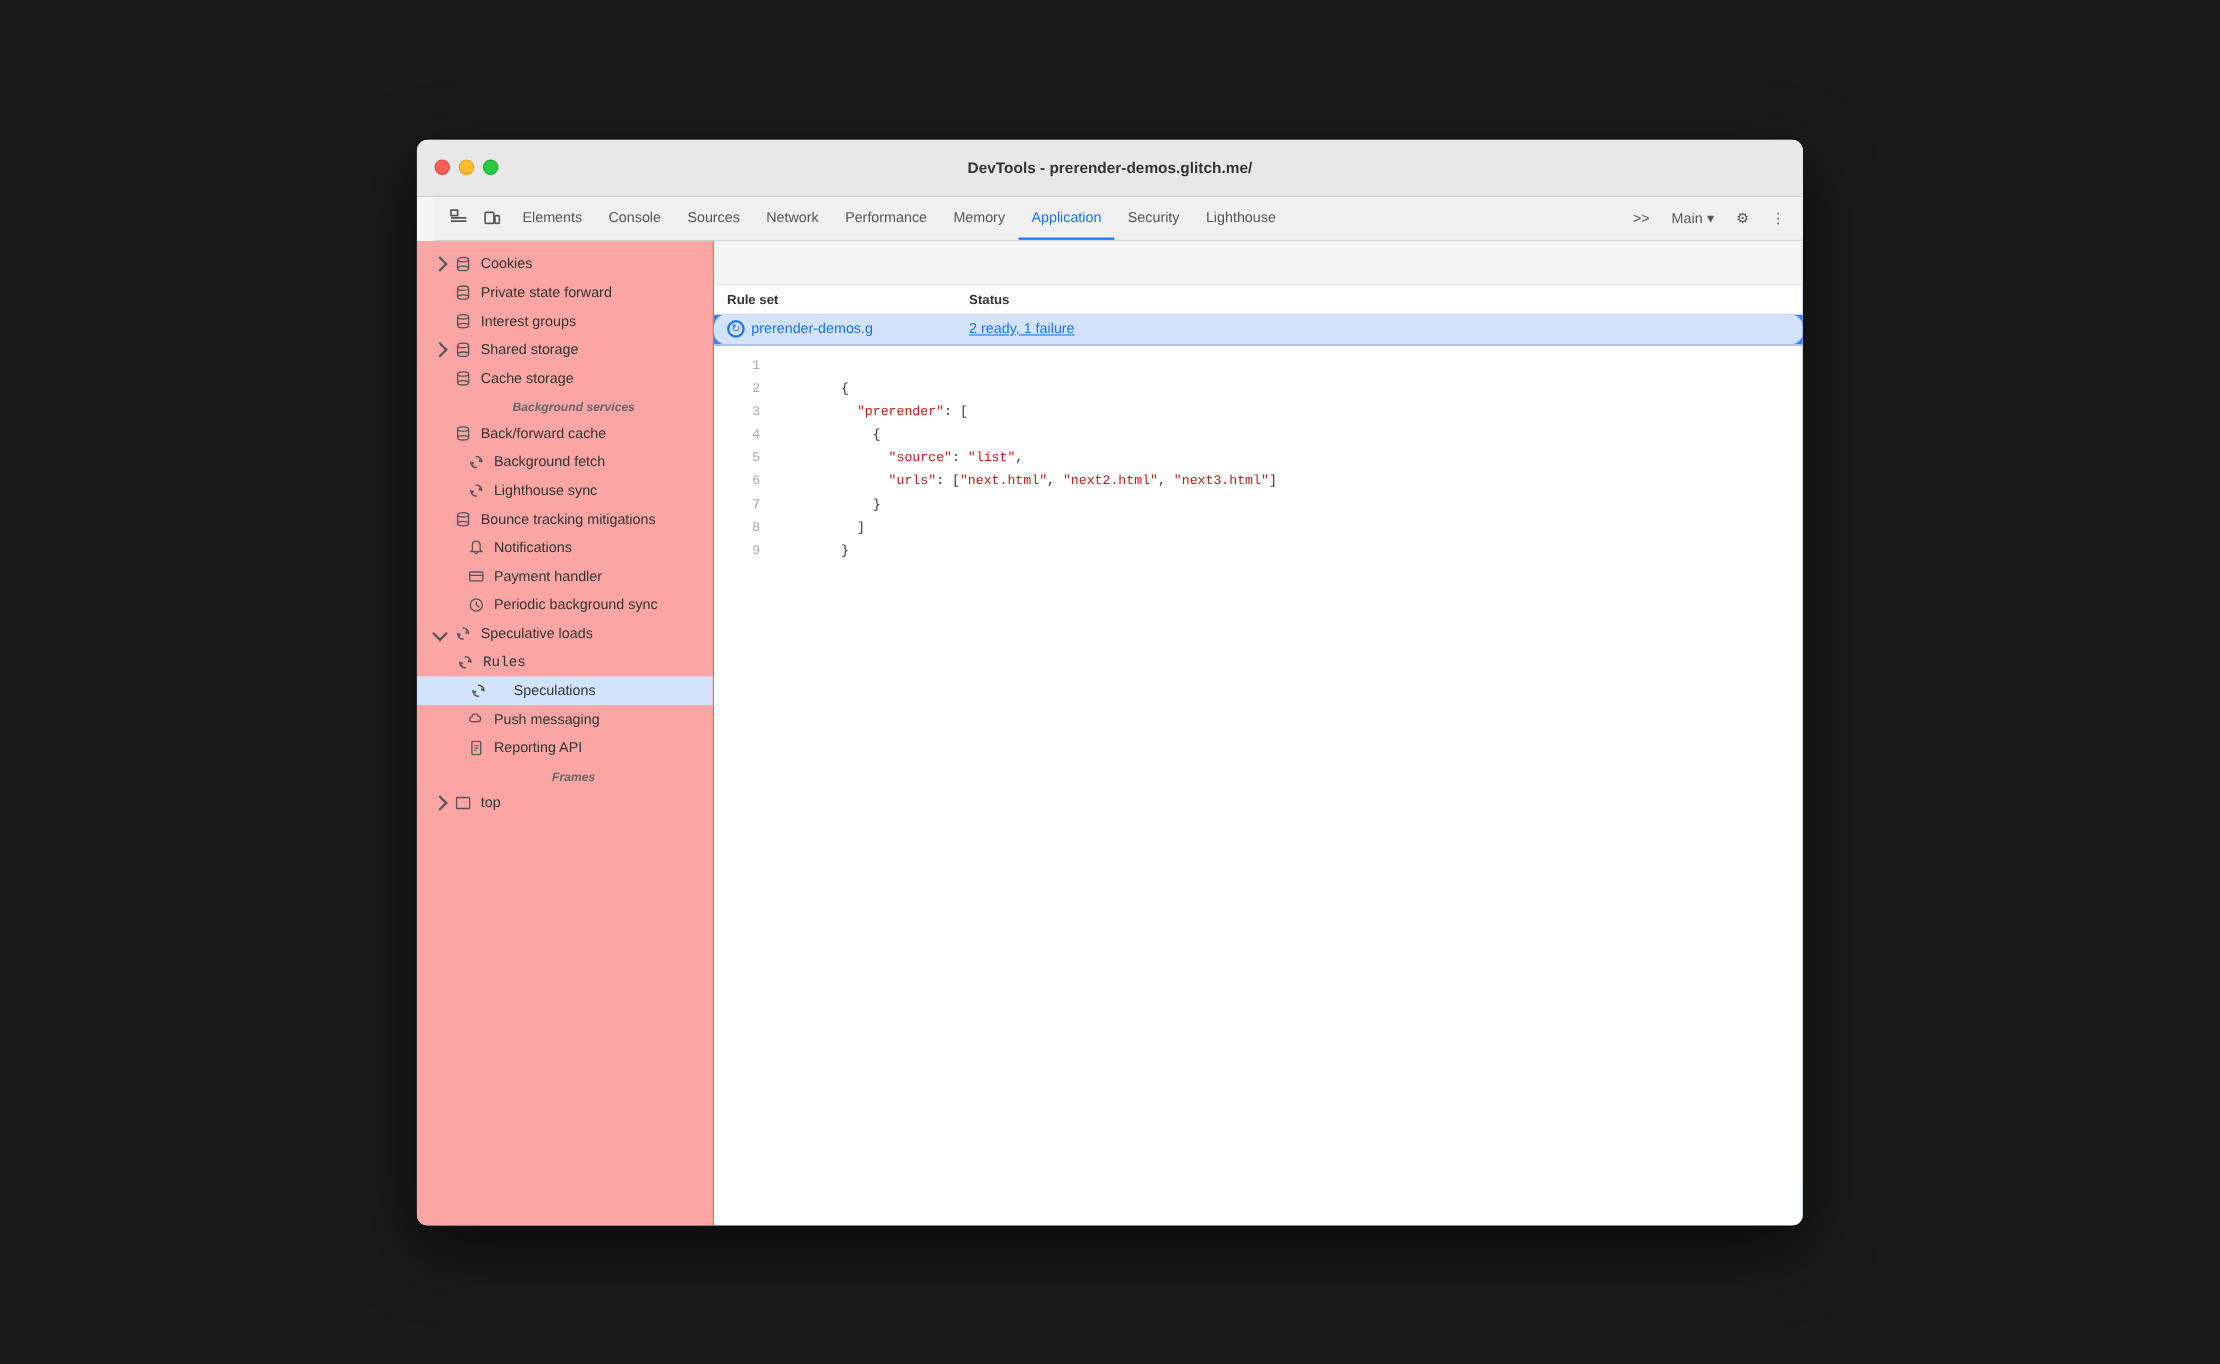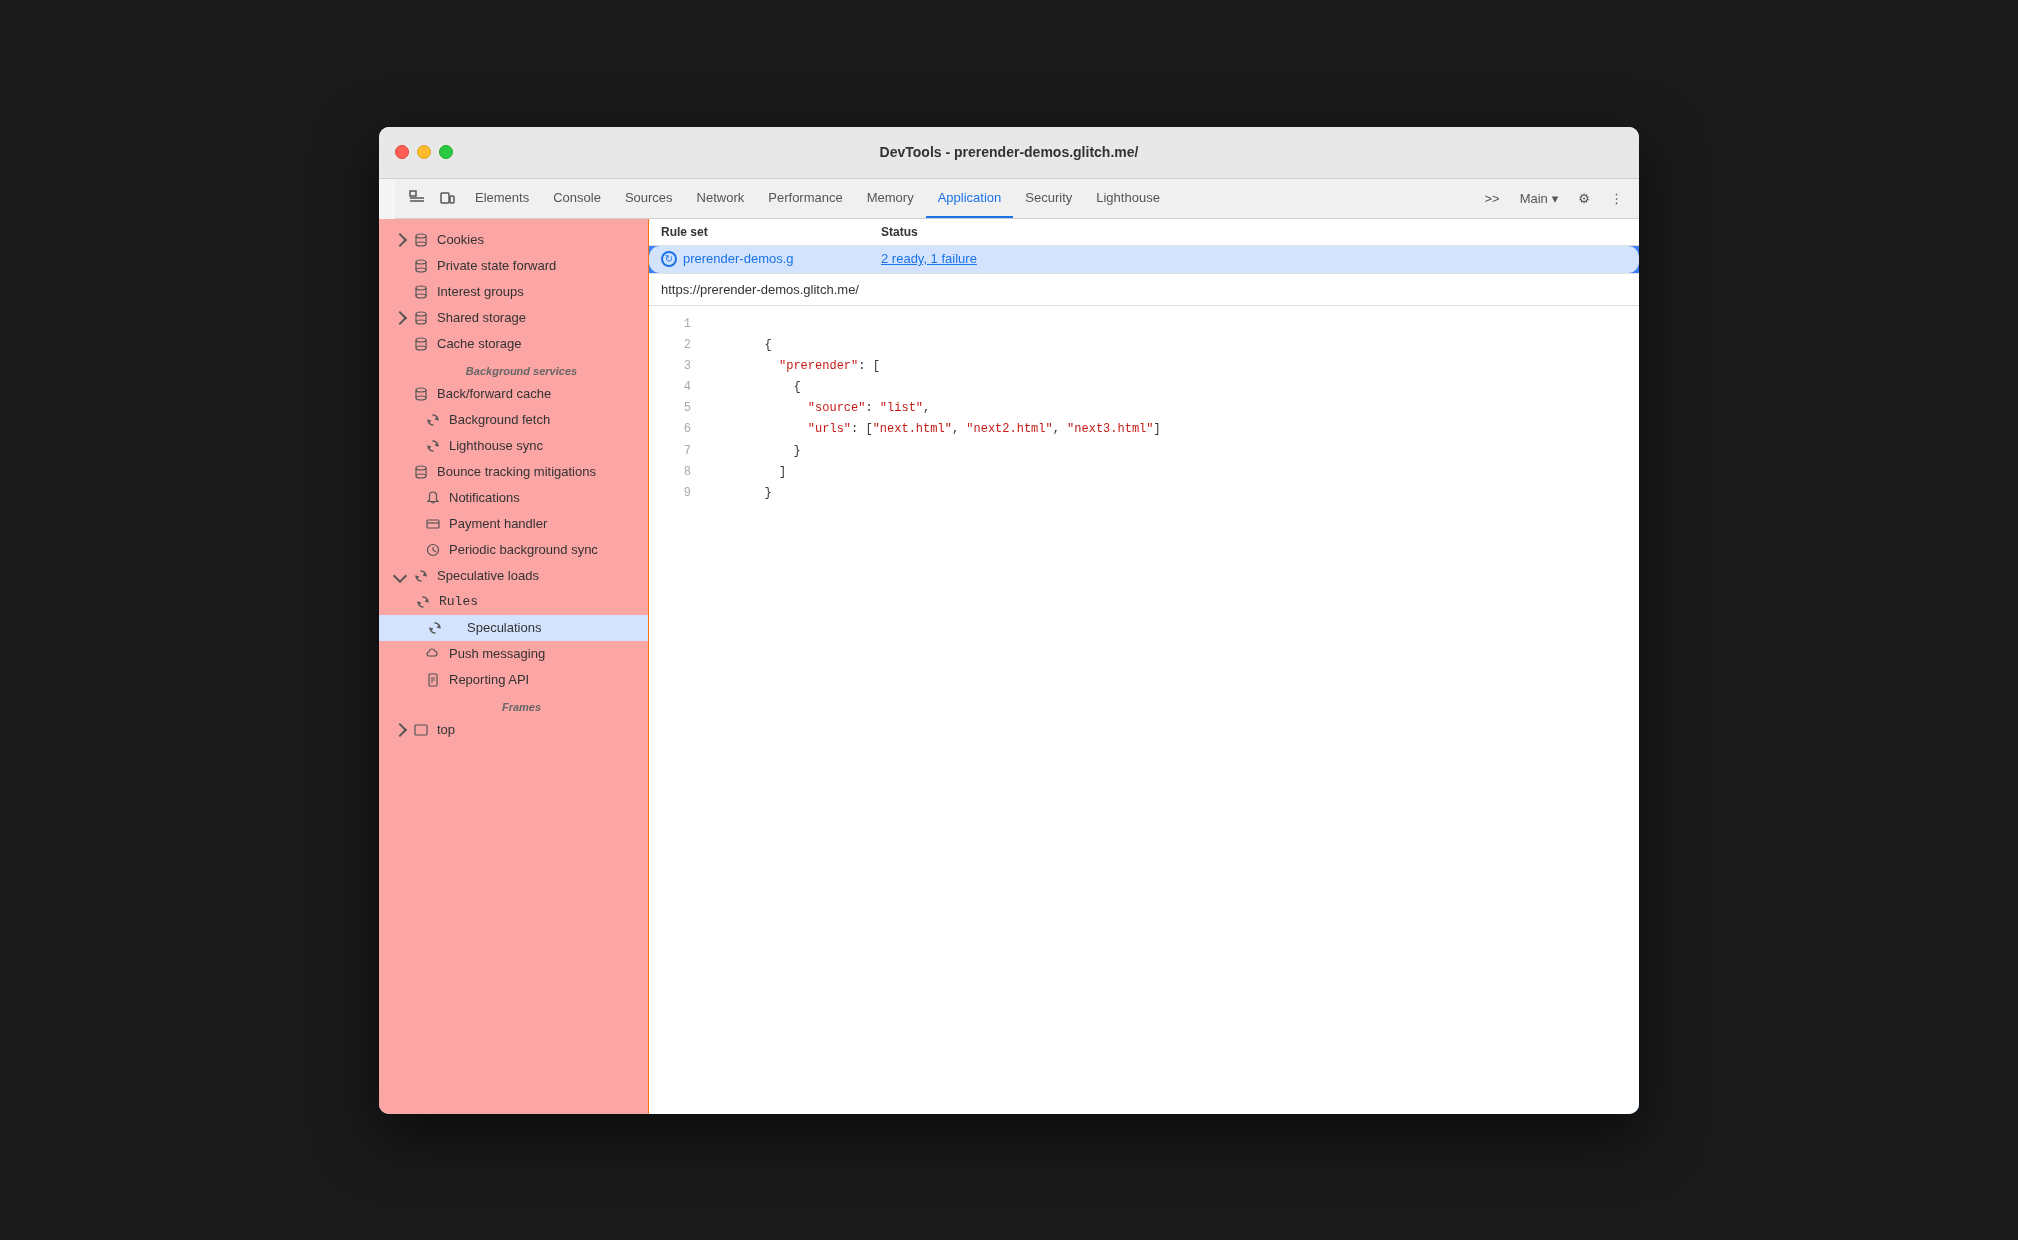--- a/index.html
+++ b/index.html
@@ -159,20 +159,21 @@
     }
     .chevron-down {
       transform: rotate(45deg);
     }
     .main-content {
       flex: 1;
       display: flex;
       flex-direction: column;
       overflow: hidden;
       background: #3b82f6;
+      margin-top: 40px;
     }
     .table-header {
       display: flex;
       padding: 6px 12px;
       border-bottom: 1px solid #e0e0e0;
       background: #fff;
       flex-shrink: 0;
     }
     .table-header-col {
       font-size: 12px;
@@ -576,21 +577,20 @@
           <div class="table-row-ruleset">
             <div class="row-icon"></div>
             <span>prerender-demos.g</span>
           </div>
           <div class="table-row-status">2 ready, 1 failure</div>
         </div>
         <div class="empty-area"></div>
       </div>
 
       <div class="detail-section">
-        <div class="detail-url">https://prerender-demos.glitch.me/</div>
         <div class="code-view">
           <div class="code-line">
             <span class="line-number">1</span>
             <span class="code-content"></span>
           </div>
           <div class="code-line">
             <span class="line-number">2</span>
             <span class="code-content">&nbsp;&nbsp;&nbsp;&nbsp;&nbsp;&nbsp;&nbsp;&nbsp;{</span>
           </div>
           <div class="code-line">

